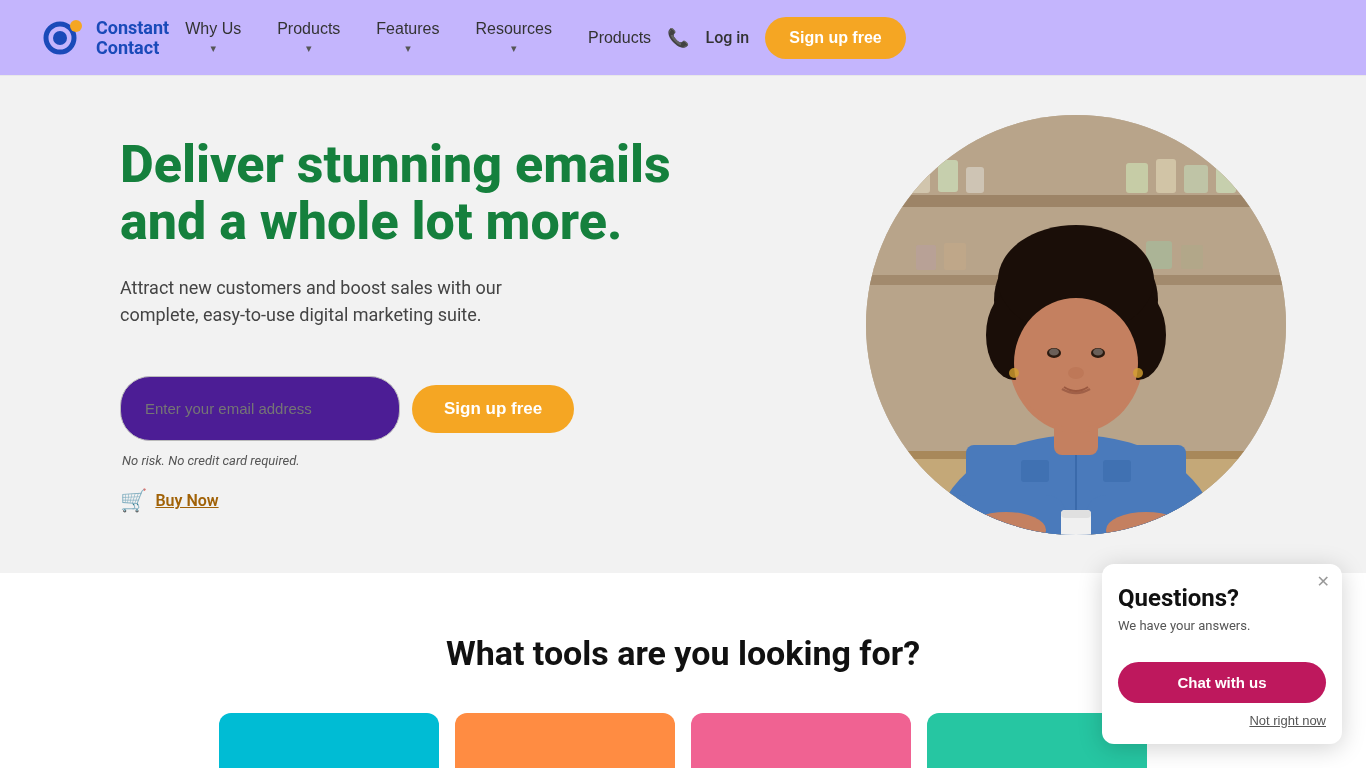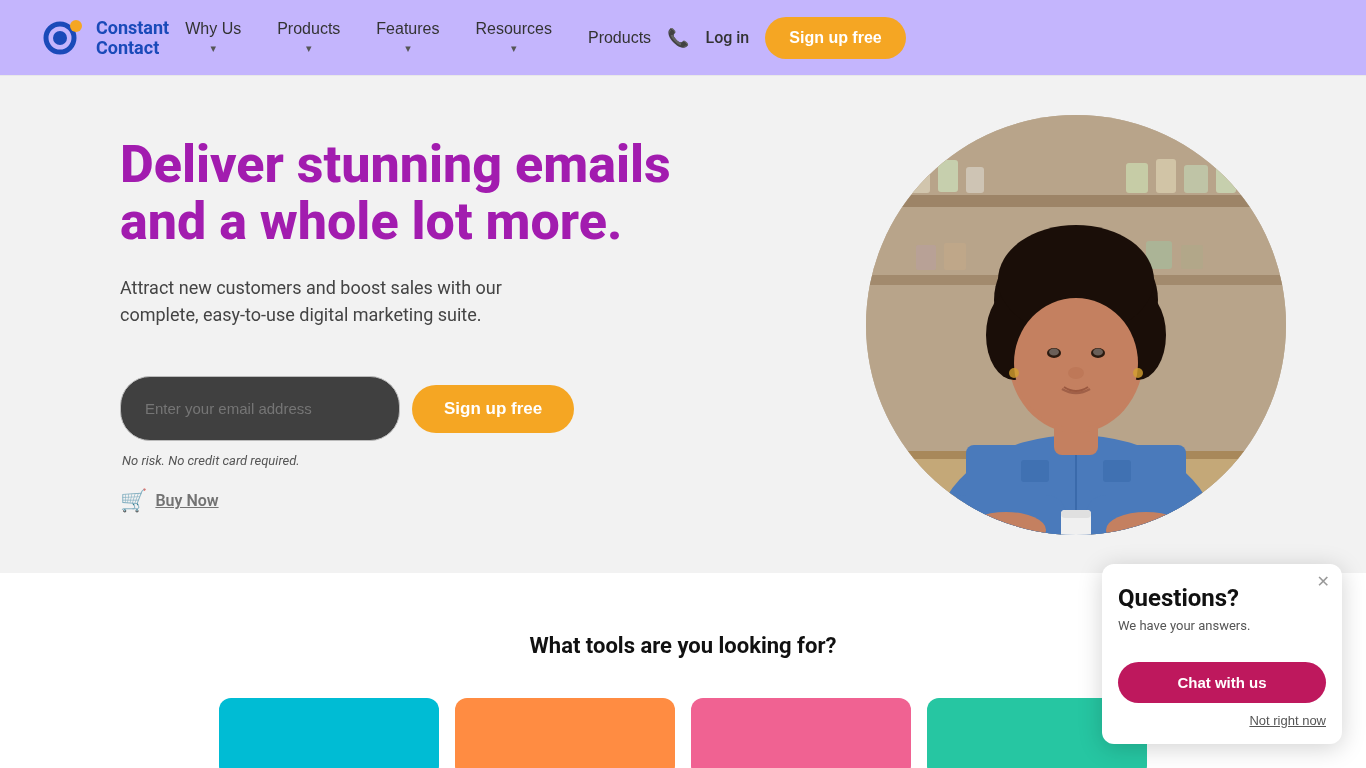--- a/index.html
+++ b/index.html
@@ -33,56 +33,56 @@
     }
 
     
     .hero {
       background: #f2f2f2; min-height: 480px;
       display: flex; align-items: center;
       padding: 60px 40px 60px 120px;
       position: relative; overflow: hidden;
     }
     .hero-content { max-width: 560px; flex-shrink: 0; }
-    .hero-title { font-size: 52px; font-weight: 800; color: #a21caf; line-height: 1.1; margin-bottom: 24px; }
+    .hero-title { font-size: 52px; font-weight: 800; color: #15803d; line-height: 1.1; margin-bottom: 24px; }
     .hero-subtitle { font-size: 18px; color: #444; line-height: 1.5; margin-bottom: 48px; max-width: 460px; }
     .hero-form { display: flex; gap: 12px; margin-bottom: 12px; align-items: center; }
     .email-input {
       border: 1.5px solid #bbb; border-radius: 30px;
       padding: 23px 24px; font-size: 15px; color: #999;
-      width: 280px; outline: none; background: #404040;
+      width: 280px; outline: none; background: #4c1d95;
     }
     .signup-btn-hero {
       background: #f5a623; color: #fff; border: none; border-radius: 30px;
       padding: 14px 32px; font-size: 17px; font-weight: 700; cursor: pointer;
       white-space: nowrap;
     }
     .no-risk { font-size: 13px; color: #555; margin-left: 2px; font-style: italic; }
     .buy-now-row { display: flex; align-items: center; gap: 8px; margin-top: 20px; }
     .cart-icon { color: #1a4ab9; font-size: 22px; }
-    .buy-now-link { color: #737373; font-size: 16px; font-weight: 600; text-decoration: underline; cursor: pointer; }
+    .buy-now-link { color: #a16207; font-size: 16px; font-weight: 600; text-decoration: underline; cursor: pointer; }
 
     
     .hero-image-wrap {
       position: absolute; right: 80px; top: 50%;
       transform: translateY(-50%);
       width: 420px; height: 420px;
     }
     .hero-circle {
       width: 420px; height: 420px; border-radius: 50%;
       overflow: hidden; background: #ccc;
       display: flex; align-items: center; justify-content: center;
     }
 
     
     .section2 {
       background: #fff; padding: 60px 40px 30px;
       text-align: center;
     }
-    .section2-title { font-size: 22px; font-weight: 700; color: #111; margin-bottom: 40px; }
+    .section2-title { font-size: 34px; font-weight: 700; color: #111; margin-bottom: 40px; }
     .tools-row {
       display: flex; gap: 16px; justify-content: center;
       flex-wrap: wrap;
     }
     .tool-card {
       border-radius: 12px; padding: 24px 20px;
       width: 220px; min-height: 80px;
       display: flex; align-items: center; justify-content: center;
       cursor: pointer;
     }

